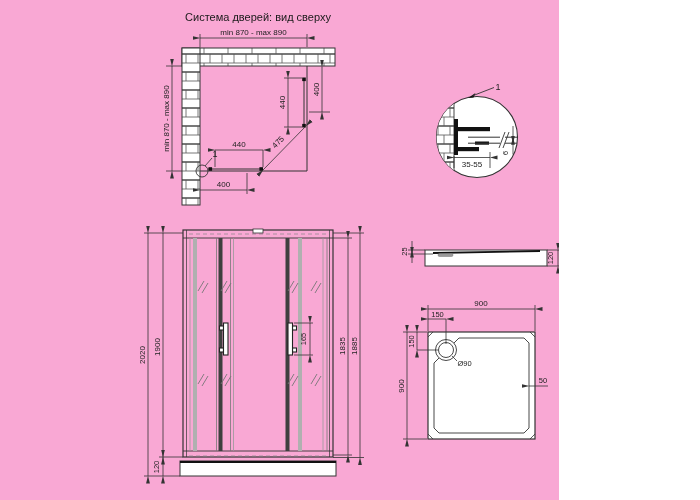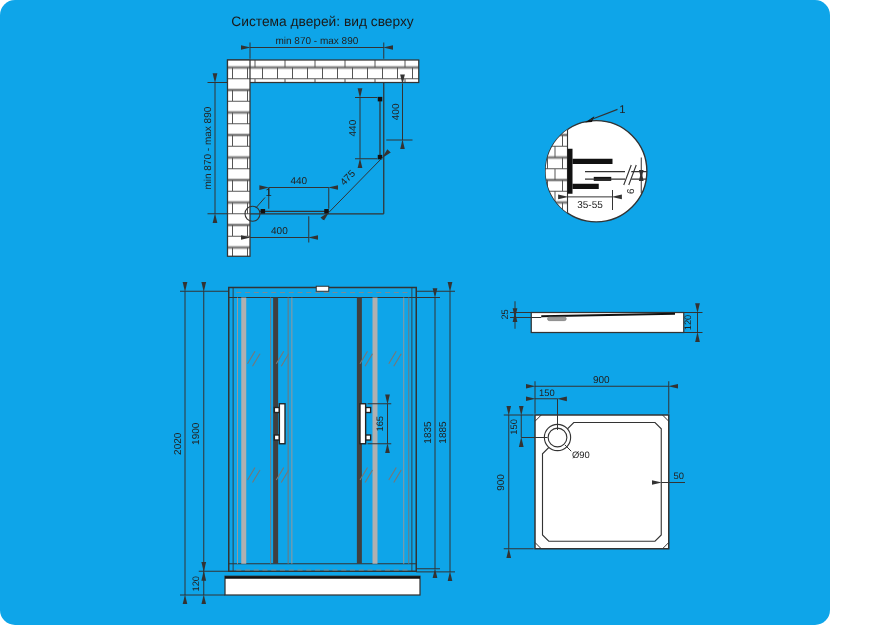--- a/index.html
+++ b/index.html
@@ -1,17 +1,17 @@
 <!DOCTYPE html>
 <html><head>
 <meta charset="utf-8">
 <style>
   html,body{margin:0;padding:0;background:#fff;}
-  .sheet{position:relative;width:664px;height:500px;background:#0ea5e9;overflow:hidden;
-         font-family:"Liberation Sans", sans-serif;border-radius:12px;}
+  .sheet{position:relative;width:559px;height:500px;background:#f9a8d4;overflow:hidden;
+         font-family:"Liberation Sans", sans-serif;}
   svg{position:absolute;left:0;top:0;}
   text{fill:#222;font-family:"Liberation Sans", sans-serif;}
   .dim{font-size:8px;}
   .dim-s{font-size:7.5px;}
   .callout{font-size:9px;}
   .title{font-size:11px;fill:#1a1a1a;}
 </style>
 </head>
 <body>
 

